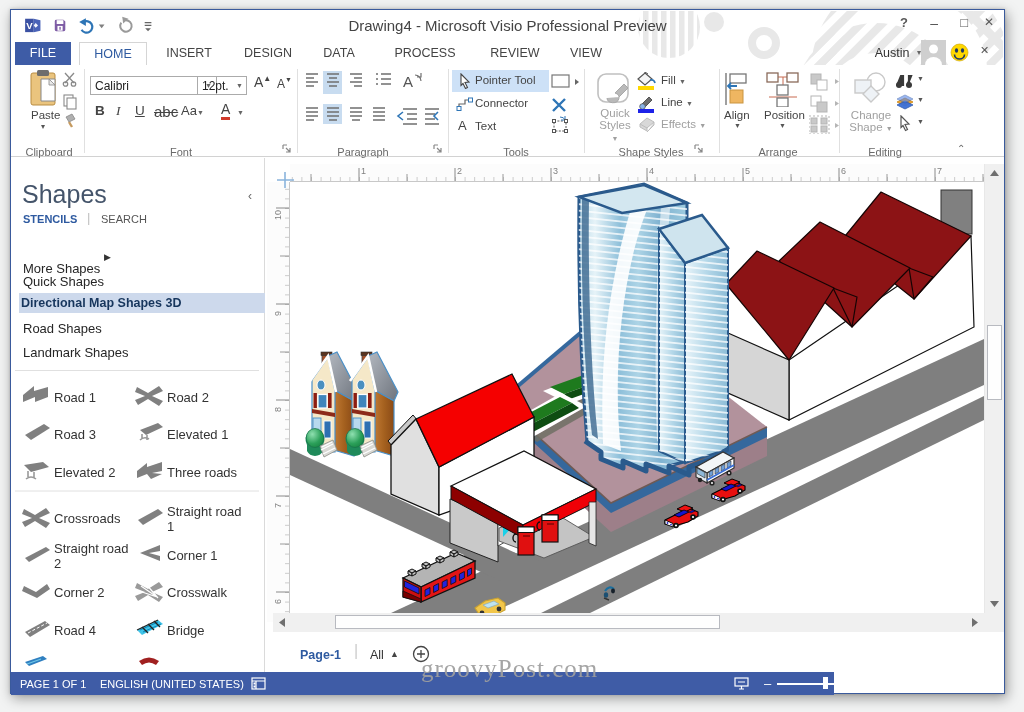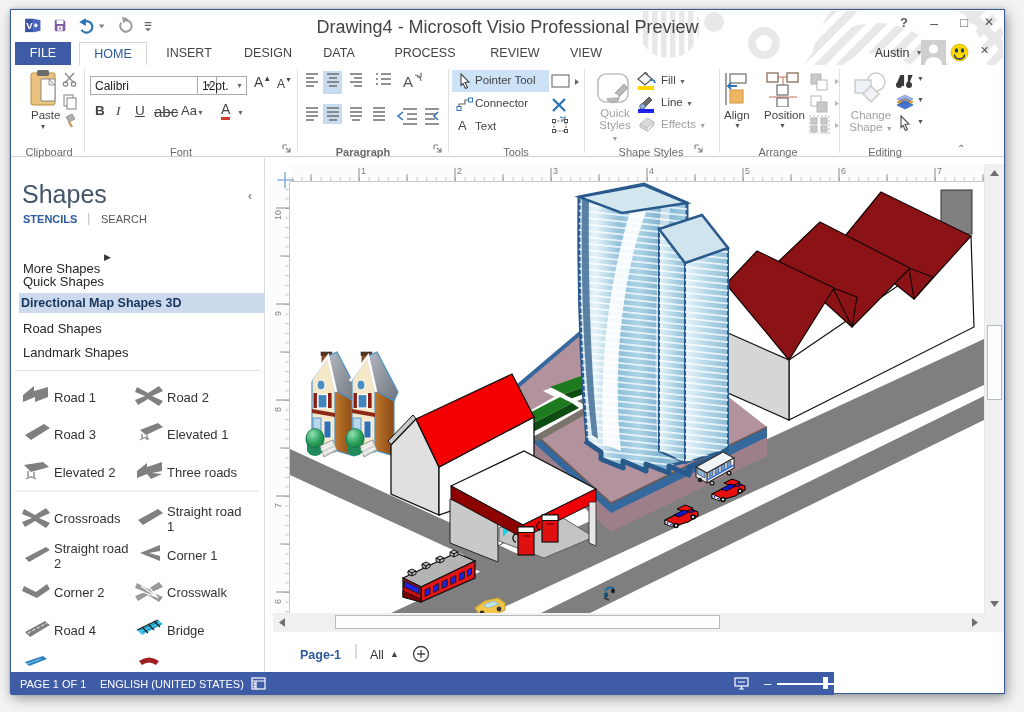--- a/index.html
+++ b/index.html
@@ -3,21 +3,21 @@
 <style>
 *{margin:0;padding:0;box-sizing:border-box}
 html,body{width:1024px;height:712px;overflow:hidden;background:#f2f3f3;font-family:"Liberation Sans",sans-serif;}
 #stage{position:absolute;left:0;top:0;width:1024px;height:712px;}
 .abs{position:absolute;}
 #win{position:absolute;left:10px;top:9px;width:995px;height:685px;background:#fff;border:1px solid #3a5a9c;box-shadow:2px 4px 12px rgba(0,0,0,.38),0 0 3px rgba(0,0,0,.18);}
 
 
 
 #titlebar{position:absolute;left:0;top:0;width:993px;height:29px;}
-#title{position:absolute;left:0;top:7px;width:993px;text-align:center;font-size:18px;color:#444;}
+#title{position:absolute;left:0;top:7px;width:993px;text-align:center;font-size:15px;color:#444;}
 .qat{position:absolute;top:3px;height:22px;}
 #winbtns{position:absolute;right:8px;top:0;height:29px;color:#585858;}
 #winbtns span{position:absolute;top:5px;font-size:14px;}
 
 #tabrow{position:absolute;left:0;top:29px;width:993px;height:26px;}
 .ftab{position:absolute;top:3px;height:23px;line-height:23px;font-size:12.5px;color:#444;text-align:center;}
 #filetab{left:4px;width:56px;background:#3e5ca6;color:#fff;}
 #hometab{color:#2e5aa0;background:#fff;border:1px solid #d5d5d5;border-bottom:none;}
 
 #ribbon{position:absolute;left:0;top:55px;width:993px;height:92px;background:#fff;border-bottom:1px solid #d2d2d2;}
@@ -116,21 +116,21 @@
   </div>
   <div id="ribbon">
     <div class="gsep" style="left:73px"></div>
     <div class="gsep" style="left:286px"></div>
     <div class="gsep" style="left:437px"></div>
     <div class="gsep" style="left:573px"></div>
     <div class="gsep" style="left:708px"></div>
     <div class="gsep" style="left:828px"></div>
     <div class="glabel" style="left:8px;width:60px;">Clipboard</div>
     <div class="glabel" style="left:120px;width:100px;">Font</div>
-    <div class="glabel" style="left:302px;width:100px;font-weight:bold;">Paragraph</div>
+    <div class="glabel" style="left:302px;width:100px;">Paragraph</div>
     <div class="glabel" style="left:455px;width:100px;">Tools</div>
     <div class="glabel" style="left:590px;width:100px;">Shape Styles</div>
     <div class="glabel" style="left:717px;width:100px;">Arrange</div>
     <div class="glabel" style="left:824px;width:100px;">Editing</div>
     <svg class="abs" style="left:270px;top:78px" width="12" height="12" viewBox="0 0 12 12">
           <path d="M2,2 h4 M2,2 v4 M5,5 l4,4 M9,5 v4 h-4" stroke="#888" stroke-width="1.2" fill="none"></path>
         </svg>
     <svg class="abs" style="left:421px;top:78px" width="12" height="12" viewBox="0 0 12 12">
           <path d="M2,2 h4 M2,2 v4 M5,5 l4,4 M9,5 v4 h-4" stroke="#888" stroke-width="1.2" fill="none"></path>
         </svg>
@@ -738,13 +738,14 @@
     <svg class="st" style="left:931px;top:4px" width="14" height="14" viewBox="0 0 14 14">
       <rect x="1" y="1" width="12" height="12" fill="none" stroke="#fff" stroke-width="1.2"></rect>
       <path d="M4,7 h6 M7,4 v6 M4,4 l2,2 M10,4 l-2,2 M4,10 l2,-2 M10,10 l-2,-2" stroke="#fff" stroke-width="1"></path>
     </svg>
     <svg class="st" style="left:959px;top:4px" width="15" height="14" viewBox="0 0 15 14">
       <rect x="1" y="4" width="8" height="8" fill="none" stroke="#fff" stroke-width="1.2"></rect>
       <path d="M5,4 V1 H14 V10 H9" fill="none" stroke="#fff" stroke-width="1.2"></path>
     </svg>
   </div>
 </div>
+<div id="wm">groovyPost.com</div>
 </div>
 
 </body></html>

